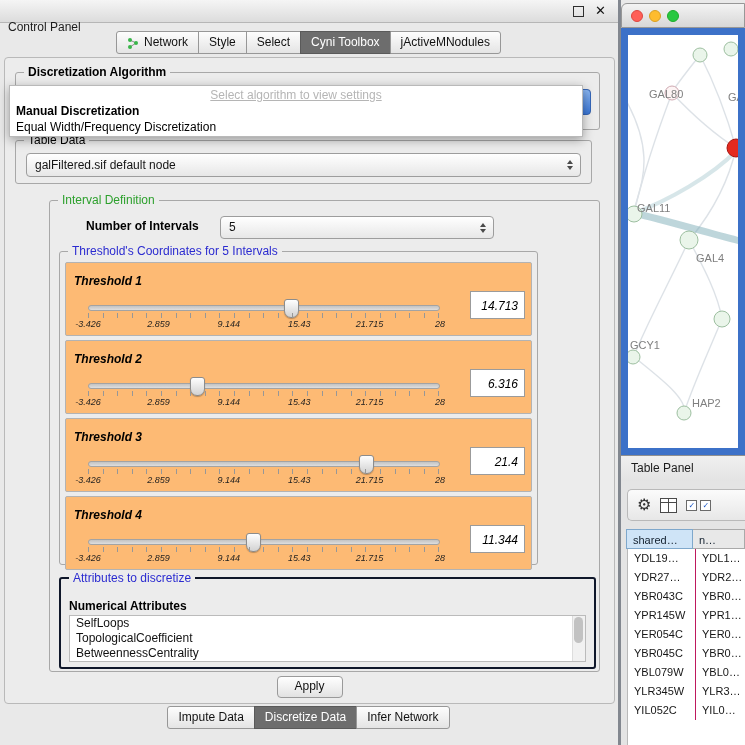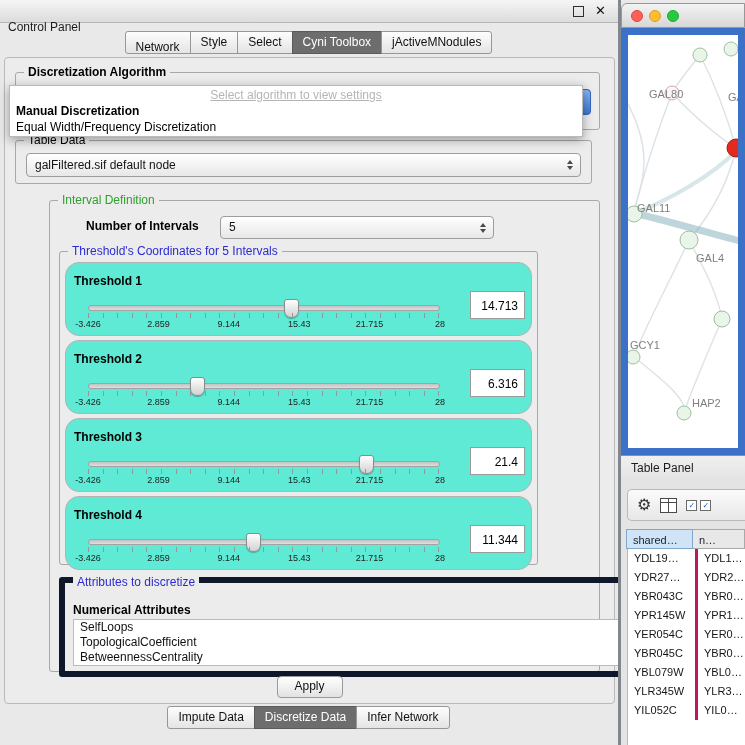--- a/index.html
+++ b/index.html
@@ -12,21 +12,21 @@
   
   .control-panel{position:absolute;left:0;top:0;width:618px;height:745px;background:#e9e9e9;}
   .titlebar{position:absolute;left:0;top:0;width:618px;height:22px;
     background:linear-gradient(#f5f5f5,#dcdcdc);border-bottom:1px solid #b6b6b6;}
   .titlebar .title{position:absolute;left:8px;top:20px;font-size:12px;color:#1c1c1c;}
   .float-icon{position:absolute;right:34px;top:6px;width:9px;height:9px;border:1.5px solid #2e2e2e;background:transparent;}
   .close-icon{position:absolute;right:12px;top:3px;font-size:13px;font-weight:bold;color:#111;cursor:default;}
   .tabbar{position:absolute;left:0;top:31px;width:618px;display:flex;justify-content:center;}
   .tab{height:21px;line-height:21px;padding:0 10px;font-size:12px;color:#111;
     background:linear-gradient(#fdfdfd,#e4e4e4);border:1px solid #979797;margin-left:-1px;
-    display:flex;align-items:center;gap:5px;white-space:nowrap;flex-direction:column;}
+    display:flex;align-items:center;gap:5px;white-space:nowrap;}
   .tab:first-child{border-radius:3px 0 0 3px;}
   .tab:last-child{border-radius:0 3px 3px 0;}
   .tab.selected{background:#6d6d6d;color:#fff;border-color:#5a5a5a;}
   .main-box{position:absolute;left:4px;top:57px;width:609px;height:645px;
     background:#ececec;border:1px solid #b9b9b9;border-radius:4px;}
   .group{position:absolute;border:1px solid #a8a8a8;border-radius:3px;}
   .group-label{position:absolute;top:-8px;left:8px;background:#ececec;padding:0 4px;font-size:12px;white-space:nowrap;}
   .bold{font-weight:bold;}
   
   .algo-group{top:14px;left:10px;right:14px;height:56px;}
@@ -50,37 +50,37 @@
   
   .tabledata-group{top:82px;left:10px;right:22px;height:42px;}
   .tabledata-combo{position:absolute;left:10px;right:10px;top:12px;height:22px;line-height:22px;}
   
   .interval-group{top:142px;left:44px;right:14px;height:470px;}
   .green-label{color:#2da02d;}
   .blue-label{color:#2b2bd0;}
   .noi-label{position:absolute;left:36px;top:18px;font-size:12px;font-weight:bold;}
   .noi-combo{position:absolute;left:170px;top:15px;width:272px;height:21px;line-height:21px;}
   .thr-group{position:absolute;top:50px;left:9px;width:477px;height:312px;border:1px solid #a8a8a8;border-radius:3px;}
-  .threshold-panel{position:relative;margin:4px 5px;height:72px;border:1px solid #b3b3b3;border-radius:14px;background:#5eead4;}
+  .threshold-panel{position:relative;margin:4px 5px;height:72px;border:1px solid #b3b3b3;border-radius:2px;background:#fdba74;font-style:italic;}
   .threshold-panel:first-of-type{margin-top:10px;}
   .th-label{position:absolute;top:11px;left:8px;font-size:12px;font-weight:bold;}
   .value-box{position:absolute;left:404px;top:28px;width:55px;height:28px;background:#fff;border:1px solid #9b9b9b;
     font-size:12px;line-height:28px;text-align:right;padding-right:6px;box-sizing:border-box;}
   .slider{position:absolute;left:22px;top:36px;width:352px;height:32px;}
   .track{position:absolute;left:0;right:0;top:6px;height:4px;background:linear-gradient(#c3c3c3,#dedede);
     border:1px solid #a3a3a3;border-radius:3px;}
   .thumb{position:absolute;top:0;width:13px;height:17px;margin-left:-7px;
     background:linear-gradient(#fefefe,#d2d2d2);border:1px solid #8c8c8c;
     border-radius:3px 3px 7px 7px;box-shadow:0 1px 1px rgba(0,0,0,.25);}
   .ticks{position:absolute;left:0;right:0;top:14px;height:5px;
     background:repeating-linear-gradient(90deg,#979797 0,#979797 1px,transparent 1px,transparent 14.6px);}
   .tick-labels{position:absolute;left:0;right:0;top:20px;height:11px;}
   .tick-label{position:absolute;transform:translateX(-50%);font-size:9px;color:#1e1e1e;white-space:nowrap;}
   
-  .attr-group{position:absolute;top:376px;left:9px;width:533px;height:88px;border:6px solid #0f172a;border-radius:3px;padding-left:44px;}
+  .attr-group{position:absolute;top:376px;left:9px;width:533px;height:88px;border:2px solid #0f172a;border-radius:3px;}
   .attr-list-label{position:absolute;top:20px;left:8px;font-size:12px;font-weight:bold;}
   .list-box{position:absolute;top:36px;left:8px;right:8px;bottom:5px;background:#fff;border:1px solid #bbb;overflow:hidden;}
   .list-item{font-size:12px;height:15px;line-height:15px;padding-left:6px;color:#111;white-space:nowrap;}
   .list-scrollbar{position:absolute;right:0;top:0;bottom:0;width:12px;background:#f1f1f1;border-left:1px solid #ddd;}
   .list-scroll-thumb{position:absolute;top:1px;left:1px;width:9px;height:26px;background:#c2c2c2;border-radius:5px;}
   .apply-btn{position:absolute;top:618px;left:50%;transform:translateX(-50%);width:64px;height:20px;
     background:linear-gradient(#ffffff,#e2e2e2);border:1px solid #9a9a9a;border-radius:4px;
     font-size:12px;text-align:center;line-height:19px;color:#111;}
   .bottom-tabbar{position:absolute;left:0;top:706px;width:618px;display:flex;justify-content:center;}
   
@@ -111,21 +111,21 @@
   .check-pair{display:flex;gap:3px;}
   .table-header{position:absolute;left:6px;top:48px;right:0;height:20px;display:flex;}
   .hcell{font-size:11px;line-height:20px;padding-left:6px;border:1px solid #a9a9a9;margin-left:-1px;
     box-sizing:border-box;white-space:nowrap;overflow:hidden;color:#13202e;}
   .hcell.c0{width:67px;background:#cfe4f7;border-color:#7fa8cc;z-index:2;}
   .hcell.c1{flex:1;background:#e8e8e8;}
   .table-body{position:absolute;left:6px;top:68px;right:0;bottom:0;background:#fff;border-left:1px solid #b9b9b9;overflow:hidden;}
   .trow{display:flex;height:19px;}
   .tcell{font-size:11px;line-height:19px;padding-left:6px;color:#161616;white-space:nowrap;overflow:hidden;box-sizing:border-box;}
   .tcell.c0{width:67px;}
-  .tcell.c1{flex:1;border-left:3px solid #be185d;}
+  .tcell.c1{flex:1;border-left:1px solid #be185d;}
 </style>
 </head>
 <body>
 
 <div class="control-panel">
 
   <div class="titlebar">
     <span class="title">Control Panel</span>
     <span class="float-icon"></span>
     <span class="close-icon">✕</span>

